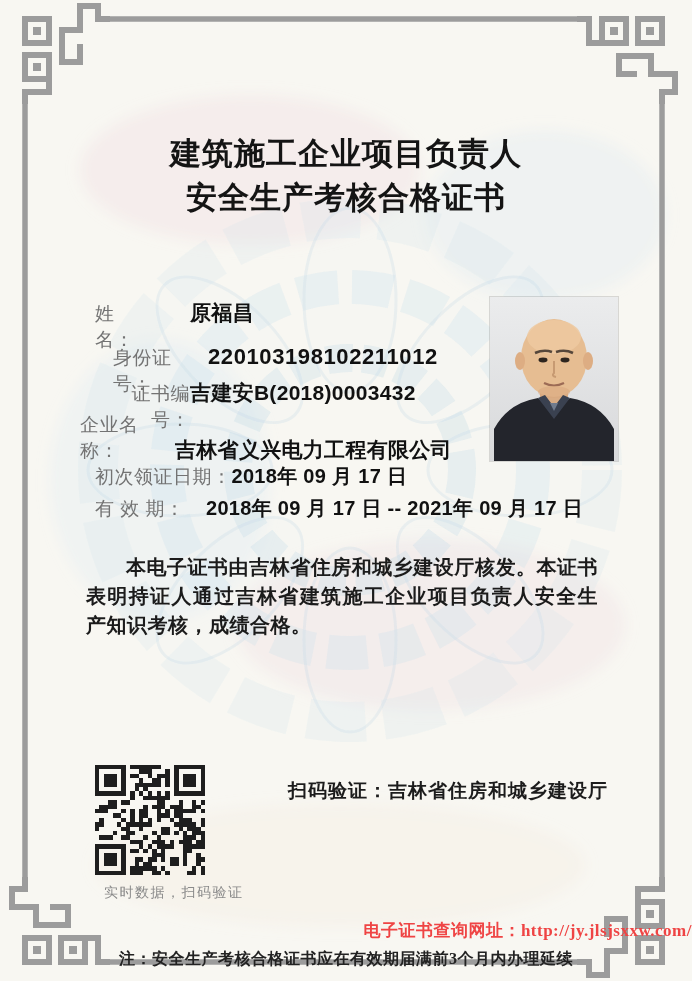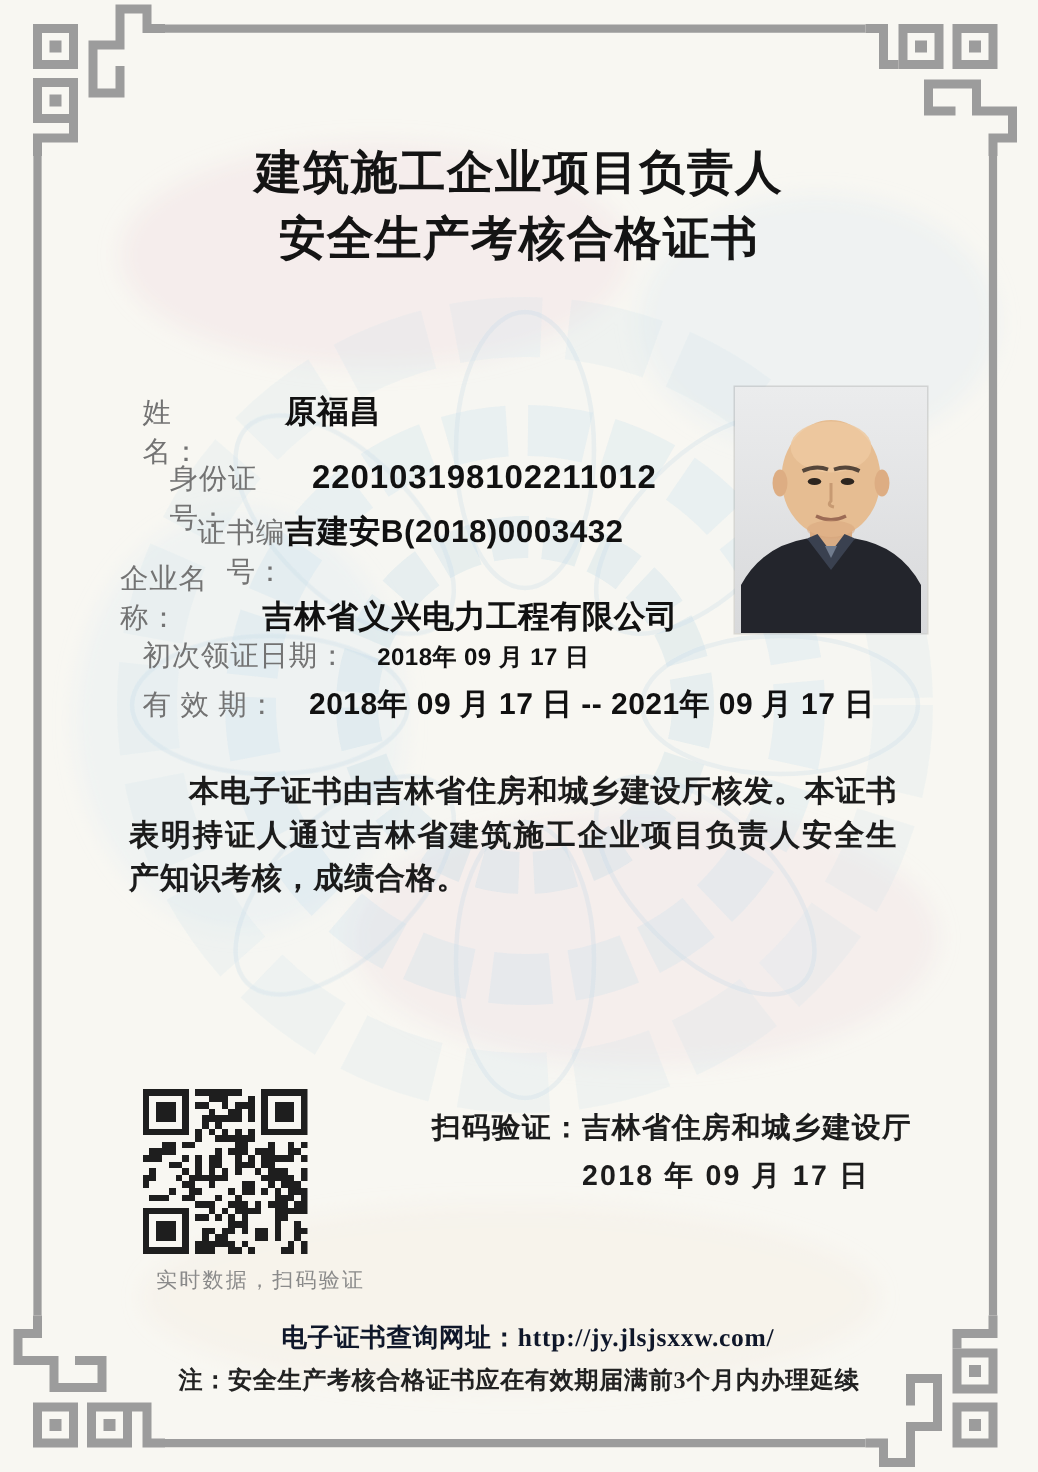--- a/index.html
+++ b/index.html
@@ -8,60 +8,60 @@
     background:#f8f7f2;
     font-family:"Liberation Sans","DejaVu Sans",sans-serif;
   }
   .layer{position:absolute;inset:0;}
   
   #watermark{z-index:0;}
   
   #frame{z-index:1;}
   
   #content{z-index:2;}
-  .abs{position:absolute;}
+  .abs{position:absolute;margin-top:39px;}
   .title{
     left:0;right:0;top:93px;text-align:center;
     font-family:"Liberation Serif","DejaVu Serif",serif;
     font-weight:700;font-size:31px;line-height:44px;
     color:#141414;letter-spacing:1px;
   }
   .field-row{display:flex;align-items:baseline;color:#1e1e1e;}
   .field-label{
     font-size:19px;font-weight:400;color:#737373;letter-spacing:.5px;
     flex:0 0 auto;
   }
   .field-label.w95{width:95px;}
   .field-value{
     font-weight:700;color:#111;letter-spacing:.3px;
   }
   #row-name{left:95px;top:260px;}        #row-name .field-value{font-size:21px;}
   #row-id{left:113px;top:305px;}          #row-id .field-value{font-size:22px;letter-spacing:.6px;}
   #row-cert{left:95px;top:340px;text-align:right;}        #row-cert .field-value{font-size:21px;}
   #row-company{left:80px;top:373px;align-items:flex-end;}     #row-company .field-value{font-size:21px;}
-  #row-first{left:95px;top:424px;gap:20px;}       #row-first .field-value{font-size:16px;}
+  #row-first{left:95px;top:424px;}       #row-first .field-value{font-size:20px;}
   #row-valid{left:95px;top:456px;}       #row-valid .field-value{font-size:20px;margin-left:16px;}
   #photo-box{left:490px;top:258px;width:128px;height:164px;box-shadow:0 0 0 1px rgba(120,120,120,.25);}
   #statement{
     left:86px;top:514px;width:512px;
     font-family:"Liberation Serif","DejaVu Serif",serif;
     font-weight:700;font-size:20px;line-height:29px;letter-spacing:.5px;
     color:#1b1b1b;text-indent:2em;text-align:justify;
   }
   #qr-box{left:95px;top:726px;width:110px;height:110px;}
   #qr-caption{
     left:104px;top:845px;font-family:"Liberation Serif","DejaVu Serif",serif;
     font-size:14px;color:#8a8a8a;letter-spacing:1.5px;
   }
   #issuer-line{left:288px;top:739px;font-size:19px;font-weight:700;color:#1c1c1c;letter-spacing:1px;}
   #issue-date{left:388px;top:771px;font-size:19px;font-weight:700;color:#1c1c1c;letter-spacing:1.5px;}
   #query-url{
-    left:0;right:0;top:880px;text-align:center;
+    left:0;right:0;top:880px;text-align:right;
     font-family:"Liberation Serif","DejaVu Serif",serif;
-    font-weight:700;font-size:17px;color:#0f172a;letter-spacing:.5px;padding-left:12px;
+    font-weight:700;font-size:17px;color:#ef4444;letter-spacing:.5px;padding-left:12px;
   }
   #note-line{
     left:0;right:0;top:910px;text-align:center;
     font-family:"Liberation Serif","DejaVu Serif",serif;
     font-weight:700;font-size:16px;color:#222;letter-spacing:.5px;
   }
 </style>
 </head>
 <body>
 
@@ -500,18 +500,17 @@
         <rect x="14" y="24" width="1" height="1" fill="#1e1e1e"></rect>
         <rect x="16" y="24" width="1" height="1" fill="#1e1e1e"></rect>
         <rect x="21" y="24" width="1" height="1" fill="#1e1e1e"></rect>
         <rect x="22" y="24" width="1" height="1" fill="#1e1e1e"></rect>
         <rect x="24" y="24" width="1" height="1" fill="#1e1e1e"></rect>
       </svg>
   </div>
   <div id="qr-caption" class="abs">实时数据，扫码验证</div>
 
   <div id="issuer-line" class="abs">扫码验证：吉林省住房和城乡建设厅</div>
-  <div id="issue-date" class="abs">2018 年 09 月 17 日</div>
 
   <div id="query-url" class="abs">电子证书查询网址：http://jy.jlsjsxxw.com/</div>
   <div id="note-line" class="abs">注：安全生产考核合格证书应在有效期届满前3个月内办理延续</div>
 
 </div>
 
 </body></html>

